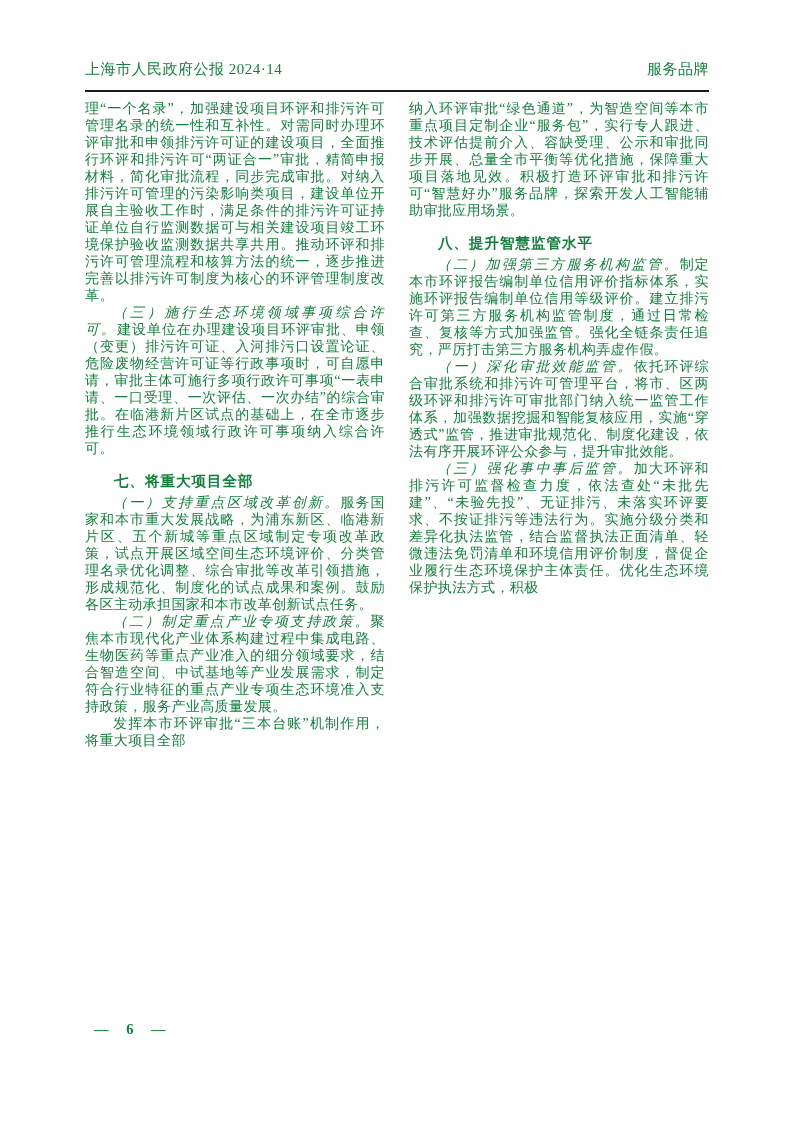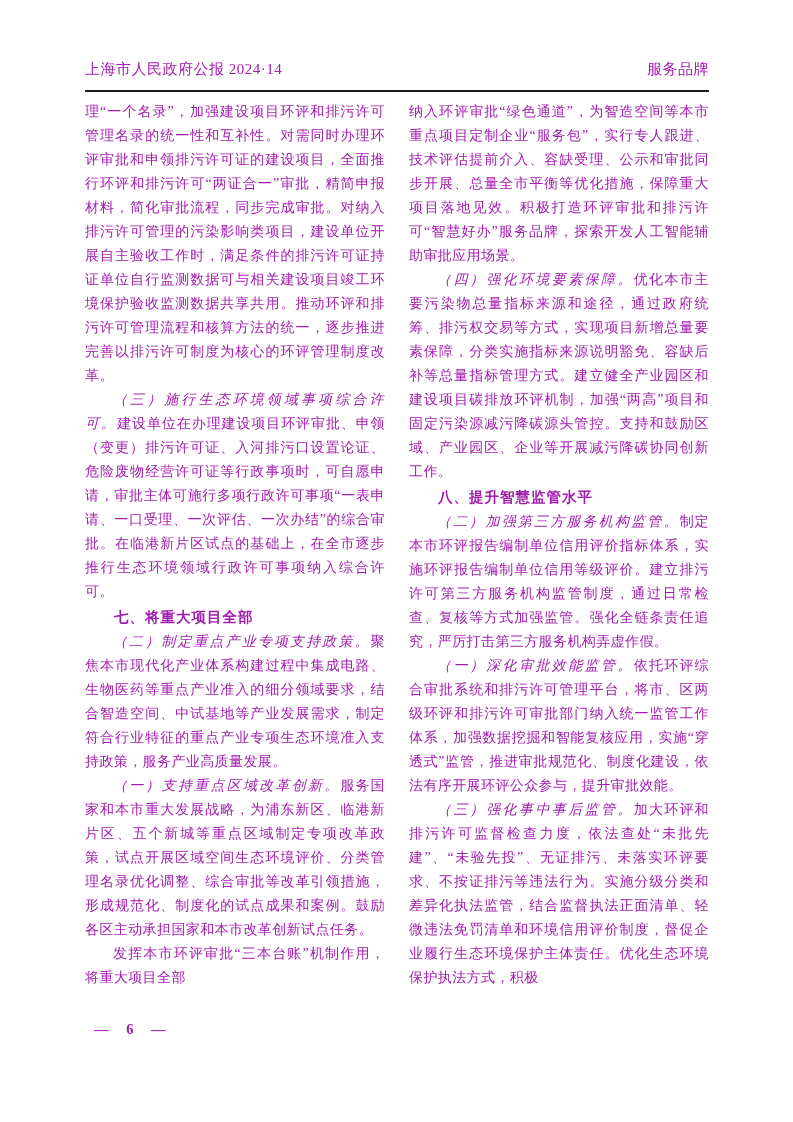--- a/index.html
+++ b/index.html
@@ -3,21 +3,21 @@
 <meta charset="utf-8">
 <style>
   * { box-sizing: border-box; margin: 0; padding: 0; }
   html, body { background: #e8e8e8; }
   .page {
     position: relative;
     width: 793px;
     height: 1122px;
     margin: 0 auto;
     background: #ffffff;
-    color: #a21caf;
+    color: #15803d;
     font-family: "Liberation Serif", "DejaVu Serif", serif;
     overflow: hidden;
   }
   .running-header {
     position: absolute;
     left: 85px;
     right: 84px;
     top: 60px;
     display: flex;
     justify-content: space-between;
@@ -43,37 +43,38 @@
     gap: 24px;
     overflow: hidden;
   }
   .column {
     flex: 1 1 0;
     overflow: hidden;
     text-align: justify;
   }
   .column p {
     font-size: 14px;
-    line-height: 24px;
+    line-height: 17px;
     text-align: justify;
     text-justify: inter-ideograph;
     letter-spacing: 0.4px;
   }
   .column p.indent { text-indent: 2em; }
   .lead {
     font-style: italic;
     letter-spacing: 1.6px;
   }
   .section-heading {
     font-family: "Liberation Sans", "DejaVu Sans", sans-serif;
     font-size: 14.5px;
     font-weight: bold;
     line-height: 26.4px;
     text-indent: 2em;
     letter-spacing: 1px;
+    margin-top: 11px;
   }
   .page-footer {
     position: absolute;
     left: 94px;
     top: 1021px;
     font-size: 14.5px;
     letter-spacing: 7px;
     font-weight: bold;
   }
 </style>
@@ -87,27 +88,26 @@
     <span>服务品牌</span>
   </div>
 
   <div class="header-rule"></div>
 
   <div class="columns">
     <div class="column">
         <p>理“一个名录”，加强建设项目环评和排污许可管理名录的统一性和互补性。对需同时办理环评审批和申领排污许可证的建设项目，全面推行环评和排污许可“两证合一”审批，精简申报材料，简化审批流程，同步完成审批。对纳入排污许可管理的污染影响类项目，建设单位开展自主验收工作时，满足条件的排污许可证持证单位自行监测数据可与相关建设项目竣工环境保护验收监测数据共享共用。推动环评和排污许可管理流程和核算方法的统一，逐步推进完善以排污许可制度为核心的环评管理制度改革。</p>
         <p class="indent"><span class="lead">（三）施行生态环境领域事项综合许可。</span>建设单位在办理建设项目环评审批、申领（变更）排污许可证、入河排污口设置论证、危险废物经营许可证等行政事项时，可自愿申请，审批主体可施行多项行政许可事项“一表申请、一口受理、一次评估、一次办结”的综合审批。在临港新片区试点的基础上，在全市逐步推行生态环境领域行政许可事项纳入综合许可。</p>
         <div class="section-heading">七、将重大项目全部</div>
+        <p class="indent"><span class="lead">（一）支持重点区域改革创新。</span>服务国家和本市重大发展战略，为浦东新区、临港新片区、五个新城等重点区域制定专项改革政策，试点开展区域空间生态环境评价、分类管理名录优化调整、综合审批等改革引领措施，形成规范化、制度化的试点成果和案例。鼓励各区主动承担国家和本市改革创新试点任务。</p>
         <p class="indent"><span class="lead">（二）制定重点产业专项支持政策。</span>聚焦本市现代化产业体系构建过程中集成电路、生物医药等重点产业准入的细分领域要求，结合智造空间、中试基地等产业发展需求，制定符合行业特征的重点产业专项生态环境准入支持政策，服务产业高质量发展。</p>
-        <p class="indent"><span class="lead">（一）支持重点区域改革创新。</span>服务国家和本市重大发展战略，为浦东新区、临港新片区、五个新城等重点区域制定专项改革政策，试点开展区域空间生态环境评价、分类管理名录优化调整、综合审批等改革引领措施，形成规范化、制度化的试点成果和案例。鼓励各区主动承担国家和本市改革创新试点任务。</p>
         <p class="indent">发挥本市环评审批“三本台账”机制作用，将重大项目全部</p>
       </div>
     <div class="column">
         <p>纳入环评审批“绿色通道”，为智造空间等本市重点项目定制企业“服务包”，实行专人跟进、技术评估提前介入、容缺受理、公示和审批同步开展、总量全市平衡等优化措施，保障重大项目落地见效。积极打造环评审批和排污许可“智慧好办”服务品牌，探索开发人工智能辅助审批应用场景。</p>
-        <p class="indent"><span class="lead">（四）强化环境要素保障。</span>优化本市主要污染物总量指标来源和途径，通过政府统筹、排污权交易等方式，实现项目新增总量要素保障，分类实施指标来源说明豁免、容缺后补等总量指标管理方式。建立健全产业园区和建设项目碳排放环评机制，加强“两高”项目和固定污染源减污降碳源头管控。支持和鼓励区域、产业园区、企业等开展减污降碳协同创新工作。</p>
         <div class="section-heading">八、提升智慧监管水平</div>
         <p class="indent"><span class="lead">（二）加强第三方服务机构监管。</span>制定本市环评报告编制单位信用评价指标体系，实施环评报告编制单位信用等级评价。建立排污许可第三方服务机构监管制度，通过日常检查、复核等方式加强监管。强化全链条责任追究，严厉打击第三方服务机构弄虚作假。</p>
         <p class="indent"><span class="lead">（一）深化审批效能监管。</span>依托环评综合审批系统和排污许可管理平台，将市、区两级环评和排污许可审批部门纳入统一监管工作体系，加强数据挖掘和智能复核应用，实施“穿透式”监管，推进审批规范化、制度化建设，依法有序开展环评公众参与，提升审批效能。</p>
         <p class="indent"><span class="lead">（三）强化事中事后监管。</span>加大环评和排污许可监督检查力度，依法查处“未批先建”、“未验先投”、无证排污、未落实环评要求、不按证排污等违法行为。实施分级分类和差异化执法监管，结合监督执法正面清单、轻微违法免罚清单和环境信用评价制度，督促企业履行生态环境保护主体责任。优化生态环境保护执法方式，积极</p>
       </div>
   </div>
 
   <div class="page-footer">— 6 —</div>
 
 </div>

